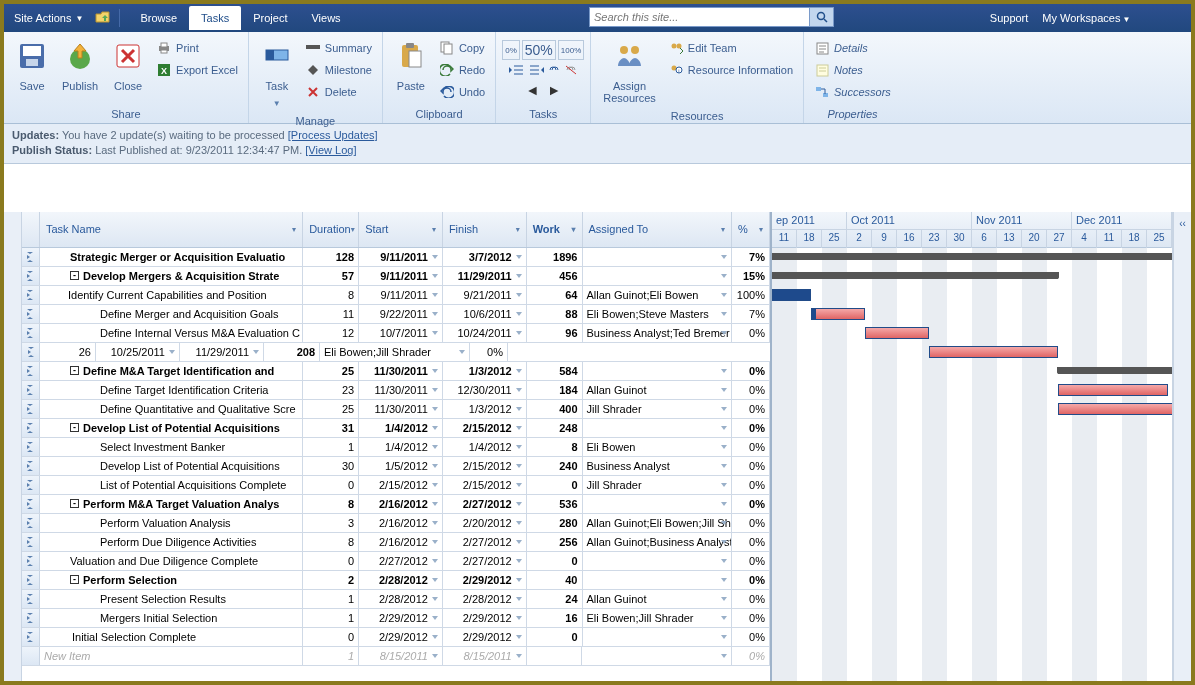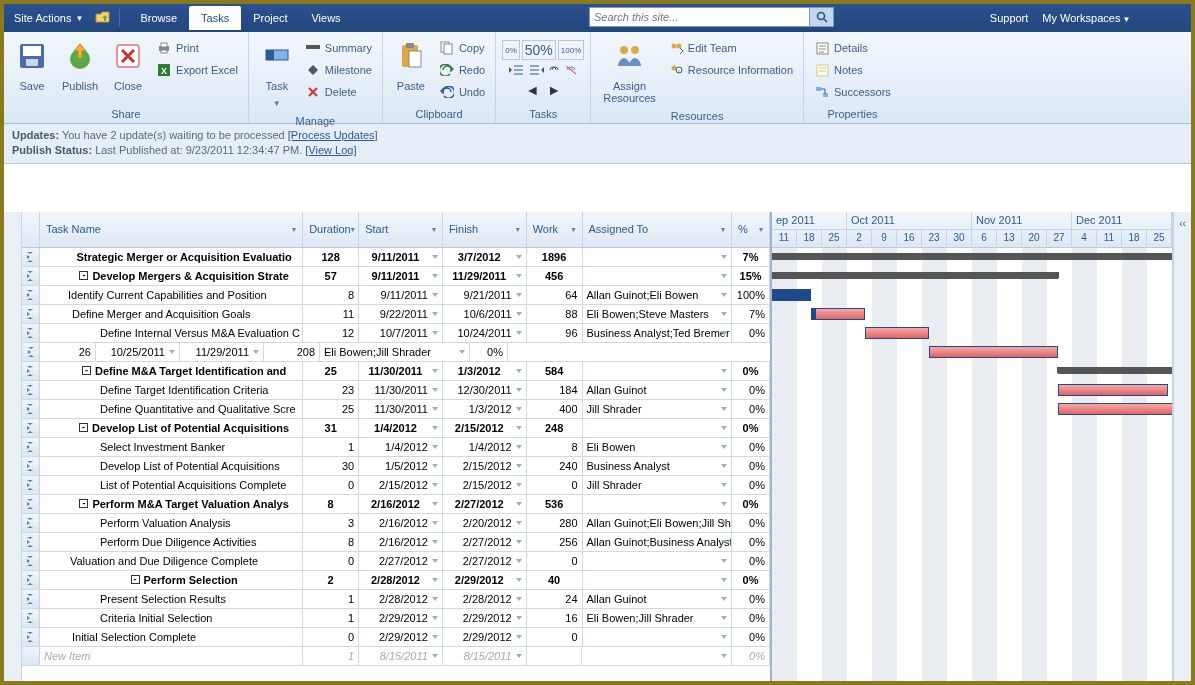--- a/index.html
+++ b/index.html
@@ -54,25 +54,25 @@
 .grows { flex:1; overflow:hidden;}
 .grow { display:flex; height:19px; border-bottom:1px solid #cfd9e6;}
 .grow .selcol { width:18px; border-right:1px solid #c8d4e3; background:linear-gradient(#eef4fb,#dce7f4); display:flex; align-items:center; justify-content:center;}
 .grow .selcol svg{width:10px;height:10px;}
 .gcell { border-right:1px solid #cfd9e6; padding:2px 4px; white-space:nowrap; overflow:hidden; text-overflow:clip; display:flex; align-items:center;}
 .gcell.num { justify-content:flex-end;}
 .gcell.date { justify-content:flex-end; padding-right:14px; position:relative;}
 .gcell.date::after, .gcell.assigned::after { content:""; position:absolute; right:4px; top:7px; border-left:3px solid transparent; border-right:3px solid transparent; border-top:4px solid #9ab0c9;}
 .gcell.assigned { position:relative; padding-right:14px;}
 .gcell .tg { display:inline-block; width:9px; height:9px; border:1px solid #333; margin-right:4px; text-align:center; line-height:7px; font-size:9px; cursor:pointer;}
-.grow.bold .gcell { font-weight:bold;justify-content:center;}
+.grow.bold .gcell { font-weight:bold;}
 .grow.newrow .gcell { color:#aaa; font-style:italic;}
 
 
-.c-name{width:264px;} .c-dur{width:56px;} .c-start{width:84px;} .c-fin{width:84px;} .c-work{width:56px;} .c-asg{width:150px;} .c-pct{width:38px;}
+.c-name{width:264px;} .c-dur{width:56px;} .c-start{width:84px;} .c-fin{width:84px;} .c-work{width:56px;font-weight:bold;} .c-asg{width:150px;} .c-pct{width:38px;}
 
 
 .gantt-hdr { height:36px; background:linear-gradient(#f2f6fb,#dde7f3); border-bottom:1px solid #b8c9dc;}
 .gantt-hdr .months { display:flex; height:18px; border-bottom:1px solid #c8d4e3;}
 .gantt-hdr .months div { border-right:1px solid #c8d4e3; color:#2a5a9c; padding:2px 4px; white-space:nowrap;}
 .gantt-hdr .days { display:flex; height:18px;}
 .gantt-hdr .days div { border-right:1px solid #c8d4e3; color:#2a5a9c; font-size:10px; text-align:center; padding-top:2px;}
 .gantt-body { position:relative; height:440px;}
 .gantt-body .stripe { position:absolute; top:0; bottom:0; background:#e9edf2;}
 .gbar { position:absolute; height:12px;}
@@ -331,21 +331,21 @@
                 <text x="10" y="9" font-size="6" text-anchor="middle" fill="#2a5a9c">i</text>
               </svg>
             </span>
             <span>Resource Information</span>
           </div>
       </div>
     </div>
     <div class="title">Resources</div>
   </div>
 
-  <div class="group" style="border-right:none;">
+  <div class="group" style="border-right:none;font-style:italic;">
     <div class="buttons">
       <div class="smallcol">
         <div class="smallbtn">
             <span class="ic">
               <svg width="13" height="13">
                 <rect x="1" y="1" width="11" height="11" fill="#fff" stroke="#888"></rect>
                 <path d="M3 4h7M3 7h7M3 10h5" stroke="#888"></path>
               </svg>
             </span>
             <span>Details</span>
@@ -464,21 +464,21 @@
           <div class="gcell num c-work">64</div>
           <div class="gcell assigned c-asg">Allan Guinot;Eli Bowen</div>
           <div class="gcell num c-pct">100%</div>
         </div>
         <div class="grow">
           <div class="selcol">
             <svg viewBox="0 0 10 10">
               <path d="M2 3l3 2-3 2z M2 0l3 2 3-2M2 10l3-2 3 2" fill="#5a7fae"></path>
             </svg>
           </div>
-          <div class="gcell c-name" style="padding-left:32px">
+          <div class="gcell c-name" style="padding-left:60px">
             <span>Define Merger and Acquisition Goals</span>
           </div>
           <div class="gcell num c-dur">11</div>
           <div class="gcell date c-start">9/22/2011</div>
           <div class="gcell date c-fin">10/6/2011</div>
           <div class="gcell num c-work">88</div>
           <div class="gcell assigned c-asg">Eli Bowen;Steve Masters</div>
           <div class="gcell num c-pct">7%</div>
         </div>
         <div class="grow">
@@ -722,21 +722,21 @@
           <div class="gcell assigned c-asg">Allan Guinot</div>
           <div class="gcell num c-pct">0%</div>
         </div>
         <div class="grow">
           <div class="selcol">
             <svg viewBox="0 0 10 10">
               <path d="M2 3l3 2-3 2z M2 0l3 2 3-2M2 10l3-2 3 2" fill="#5a7fae"></path>
             </svg>
           </div>
           <div class="gcell c-name" style="padding-left:60px">
-            <span>Criteria Initial Selection</span>
+            <span>Mergers Initial Selection</span>
           </div>
           <div class="gcell num c-dur">1</div>
           <div class="gcell date c-start">2/29/2012</div>
           <div class="gcell date c-fin">2/29/2012</div>
           <div class="gcell num c-work">16</div>
           <div class="gcell assigned c-asg">Eli Bowen;Jill Shrader</div>
           <div class="gcell num c-pct">0%</div>
         </div>
         <div class="grow">
           <div class="selcol">

